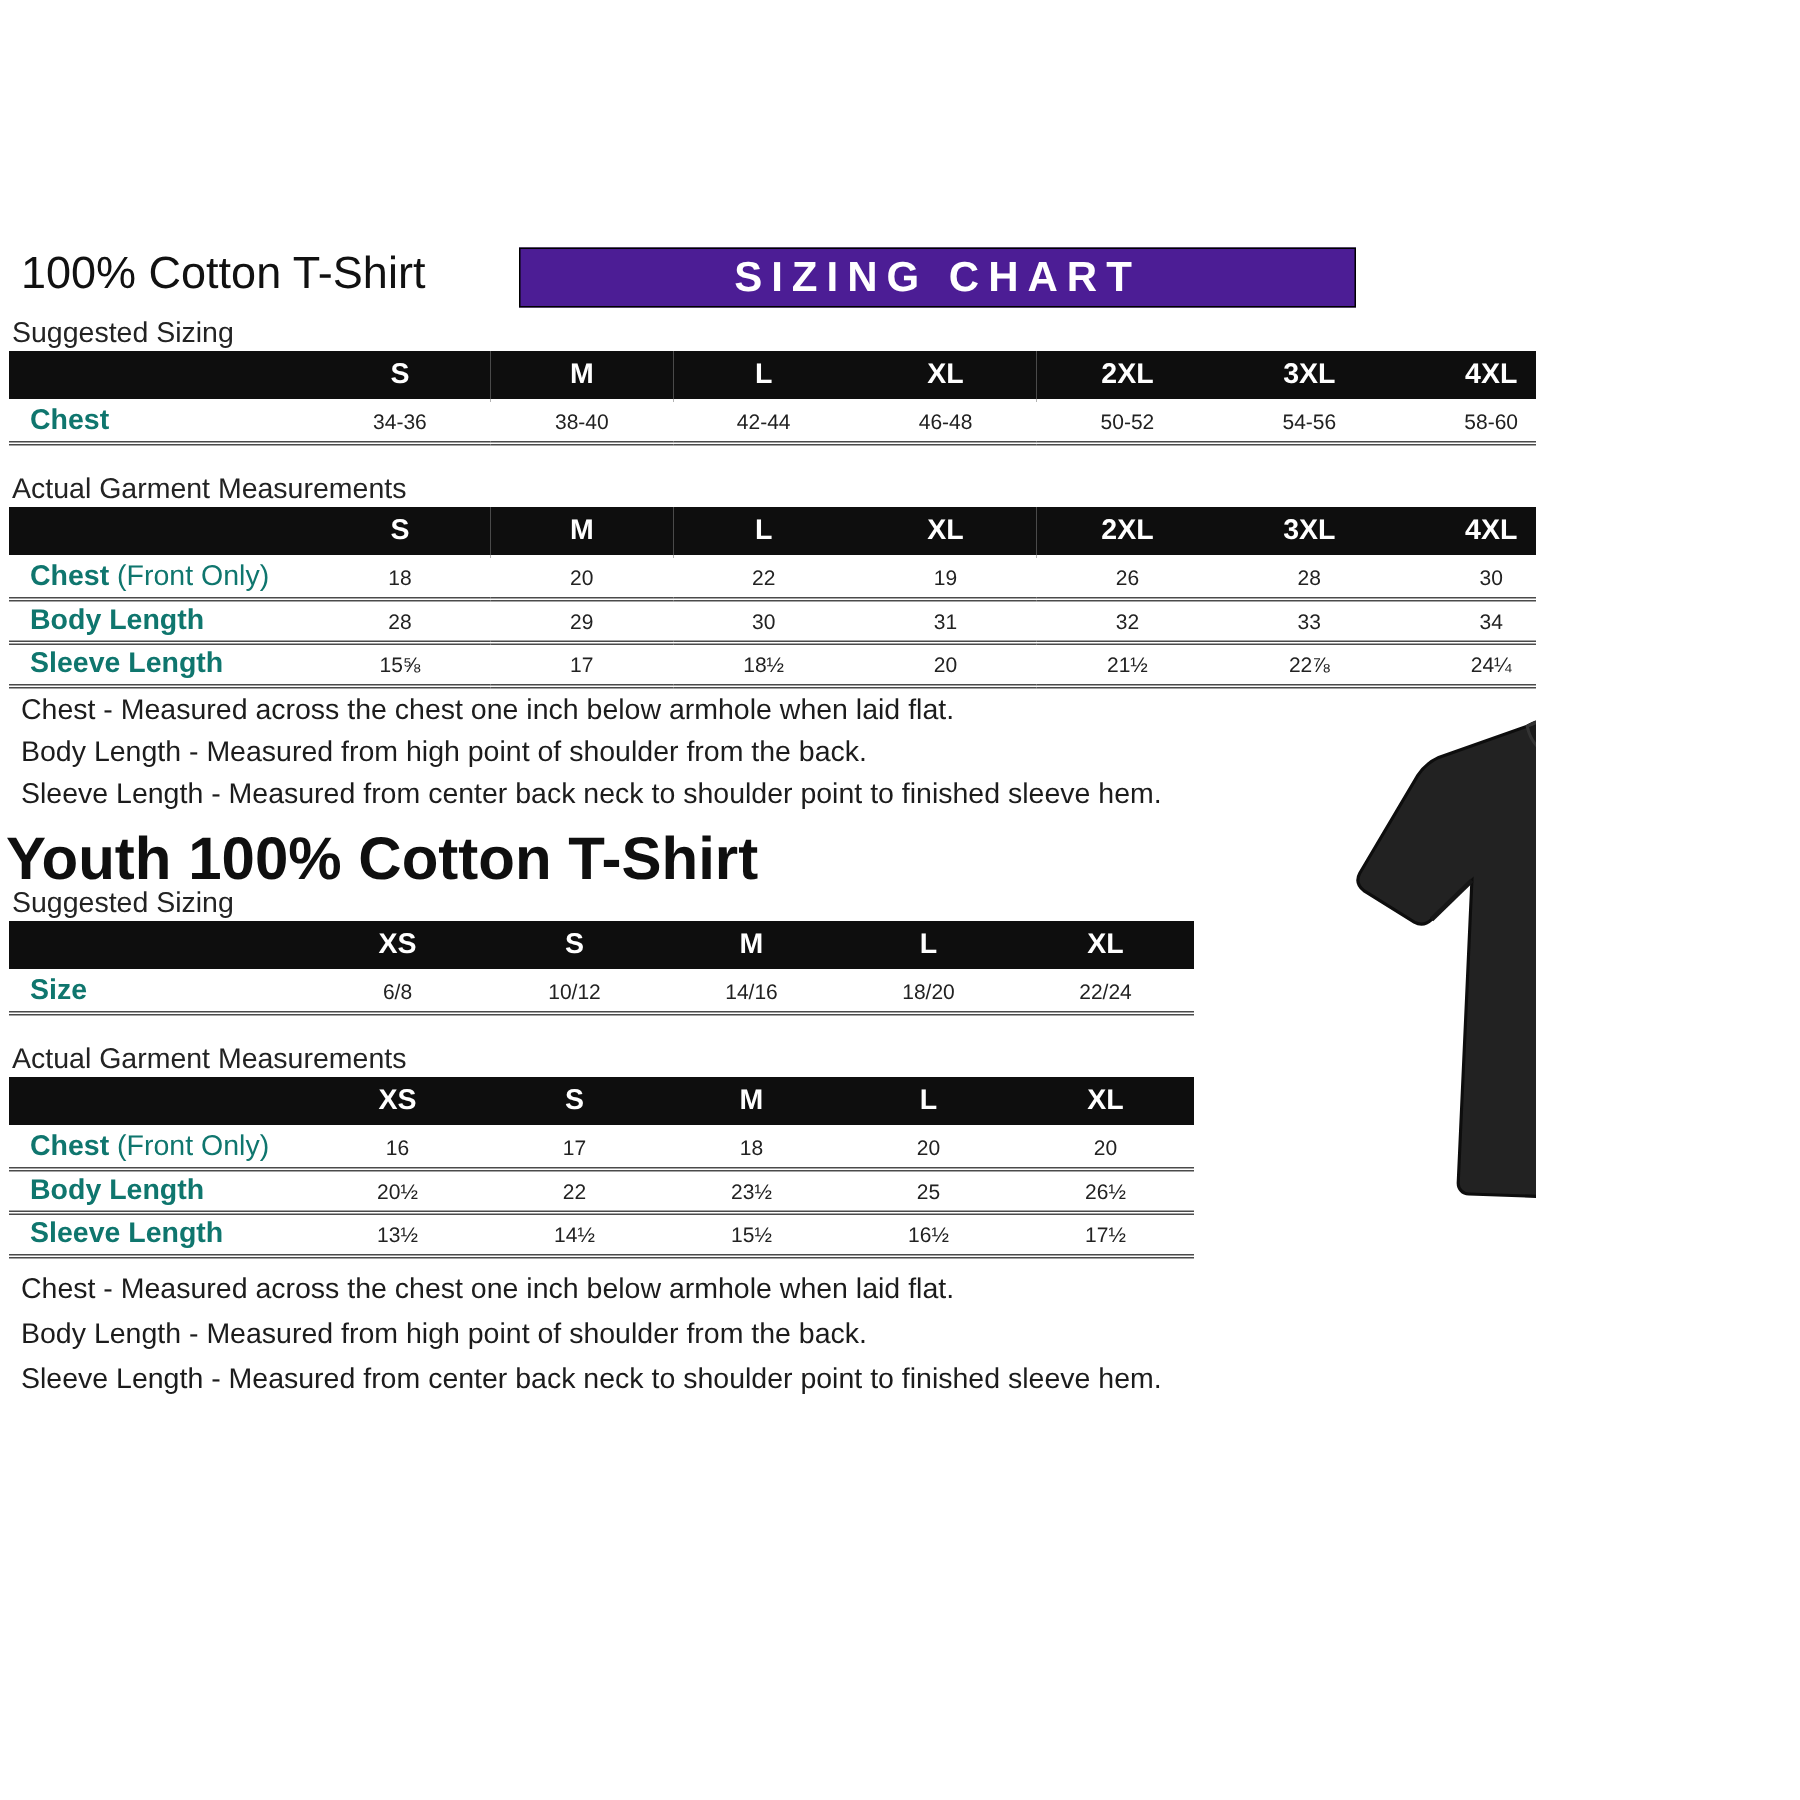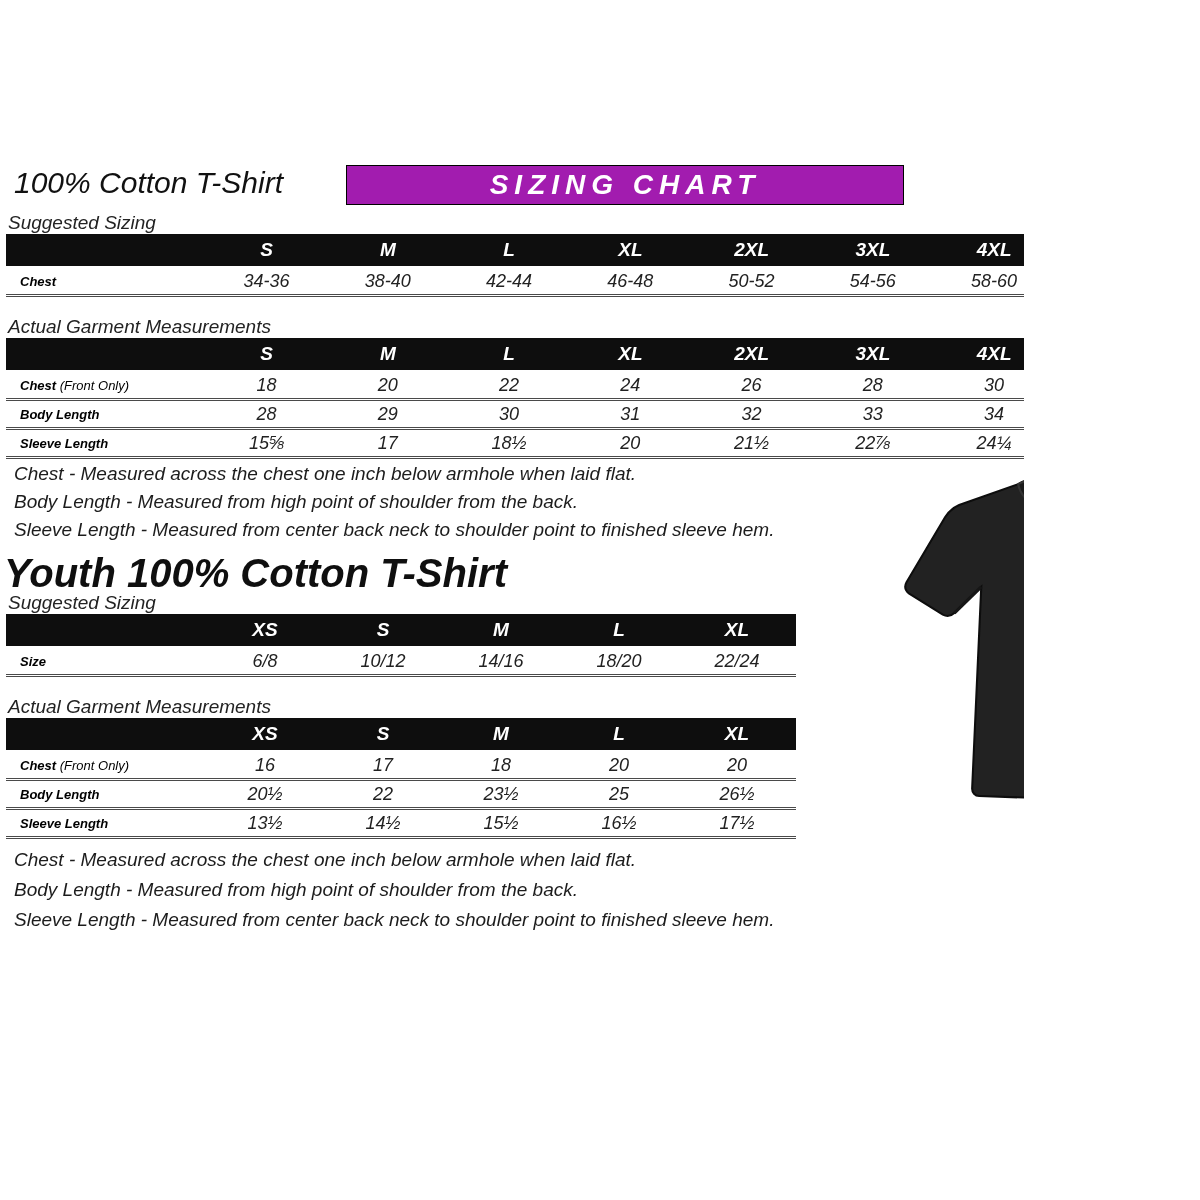--- a/index.html
+++ b/index.html
@@ -1,35 +1,35 @@
 <!DOCTYPE html>
 <html><head>
 <meta charset="utf-8">
 <style>
   * { margin:0; padding:0; box-sizing:border-box; }
   html,body { background:#ffffff; }
   body { font-family:"Liberation Sans", sans-serif; color:#1f1f1f; }
-  #canvas { position:relative; width:1024px; height:1200px; background:#ffffff; overflow:hidden;font-style:italic; }
+  #canvas { position:relative; width:1024px; height:1200px; background:#ffffff; overflow:hidden; }
 
   .page-title { position:absolute; left:14px; top:166px; font-size:30px; font-weight:400; color:#111; }
   .banner { position:absolute; left:346px; top:165px; width:558px; height:40px;
-            background:#a21caf; display:flex; align-items:center; justify-content:center;
+            background:#4c1d95; display:flex; align-items:center; justify-content:center;
             border:1px solid #000; }
   .banner span { color:#ffffff; font-weight:700; font-size:28px; letter-spacing:6px; }
 
   .section-label { position:absolute; left:8px; font-size:19px; color:#232323; }
 
   .sz-table { position:absolute; left:6px; display:grid; }
   .t-hdr { background:#0e0e0e; color:#fff; font-weight:700; font-size:19px;
            height:34px; display:flex; align-items:center; justify-content:center;
            border-bottom:2px solid #ffffff; }
   .t-hdr.corner { justify-content:flex-start; }
   .t-cell { height:29px; display:flex; align-items:center; justify-content:center;
-            font-size:18px; color:#222; border-bottom:3px double #4a4a4a; }
-  .t-cell.lbl { justify-content:flex-start; padding-left:14px; font-weight:700; font-size:13px; color:#000000; }
+            font-size:14px; color:#222; border-bottom:3px double #4a4a4a; }
+  .t-cell.lbl { justify-content:flex-start; padding-left:14px; font-weight:700; font-size:19px; color:#0f766e; }
   .t-cell.lbl .suffix { font-weight:400; white-space:pre; }
 
   .notes { position:absolute; left:14px; font-size:19px; color:#1c1c1c; }
   .notes div { height:28px; line-height:28px; }
 
   .youth-title { position:absolute; left:4px; top:551px; font-size:40px; font-weight:700; color:#0f0f0f; }
 
   .tshirt-wrap { position:absolute; left:888px; top:466px; width:312px; height:344px; transform:rotate(2deg); }
 </style>
 </head>
@@ -75,21 +75,21 @@
       <div class="t-hdr">L</div>
       <div class="t-hdr">XL</div>
       <div class="t-hdr">2XL</div>
       <div class="t-hdr">3XL</div>
       <div class="t-hdr">4XL</div>
       <div class="t-hdr">5XL</div>
       <div class="t-cell lbl">Chest<span class="suffix"> (Front Only)</span></div>
       <div class="t-cell">18</div>
       <div class="t-cell">20</div>
       <div class="t-cell">22</div>
-      <div class="t-cell">24</div>
+      <div class="t-cell">19</div>
       <div class="t-cell">26</div>
       <div class="t-cell">28</div>
       <div class="t-cell">30</div>
       <div class="t-cell">32</div>
       <div class="t-cell lbl">Body Length</div>
       <div class="t-cell">28</div>
       <div class="t-cell">29</div>
       <div class="t-cell">30</div>
       <div class="t-cell">31</div>
       <div class="t-cell">32</div>

